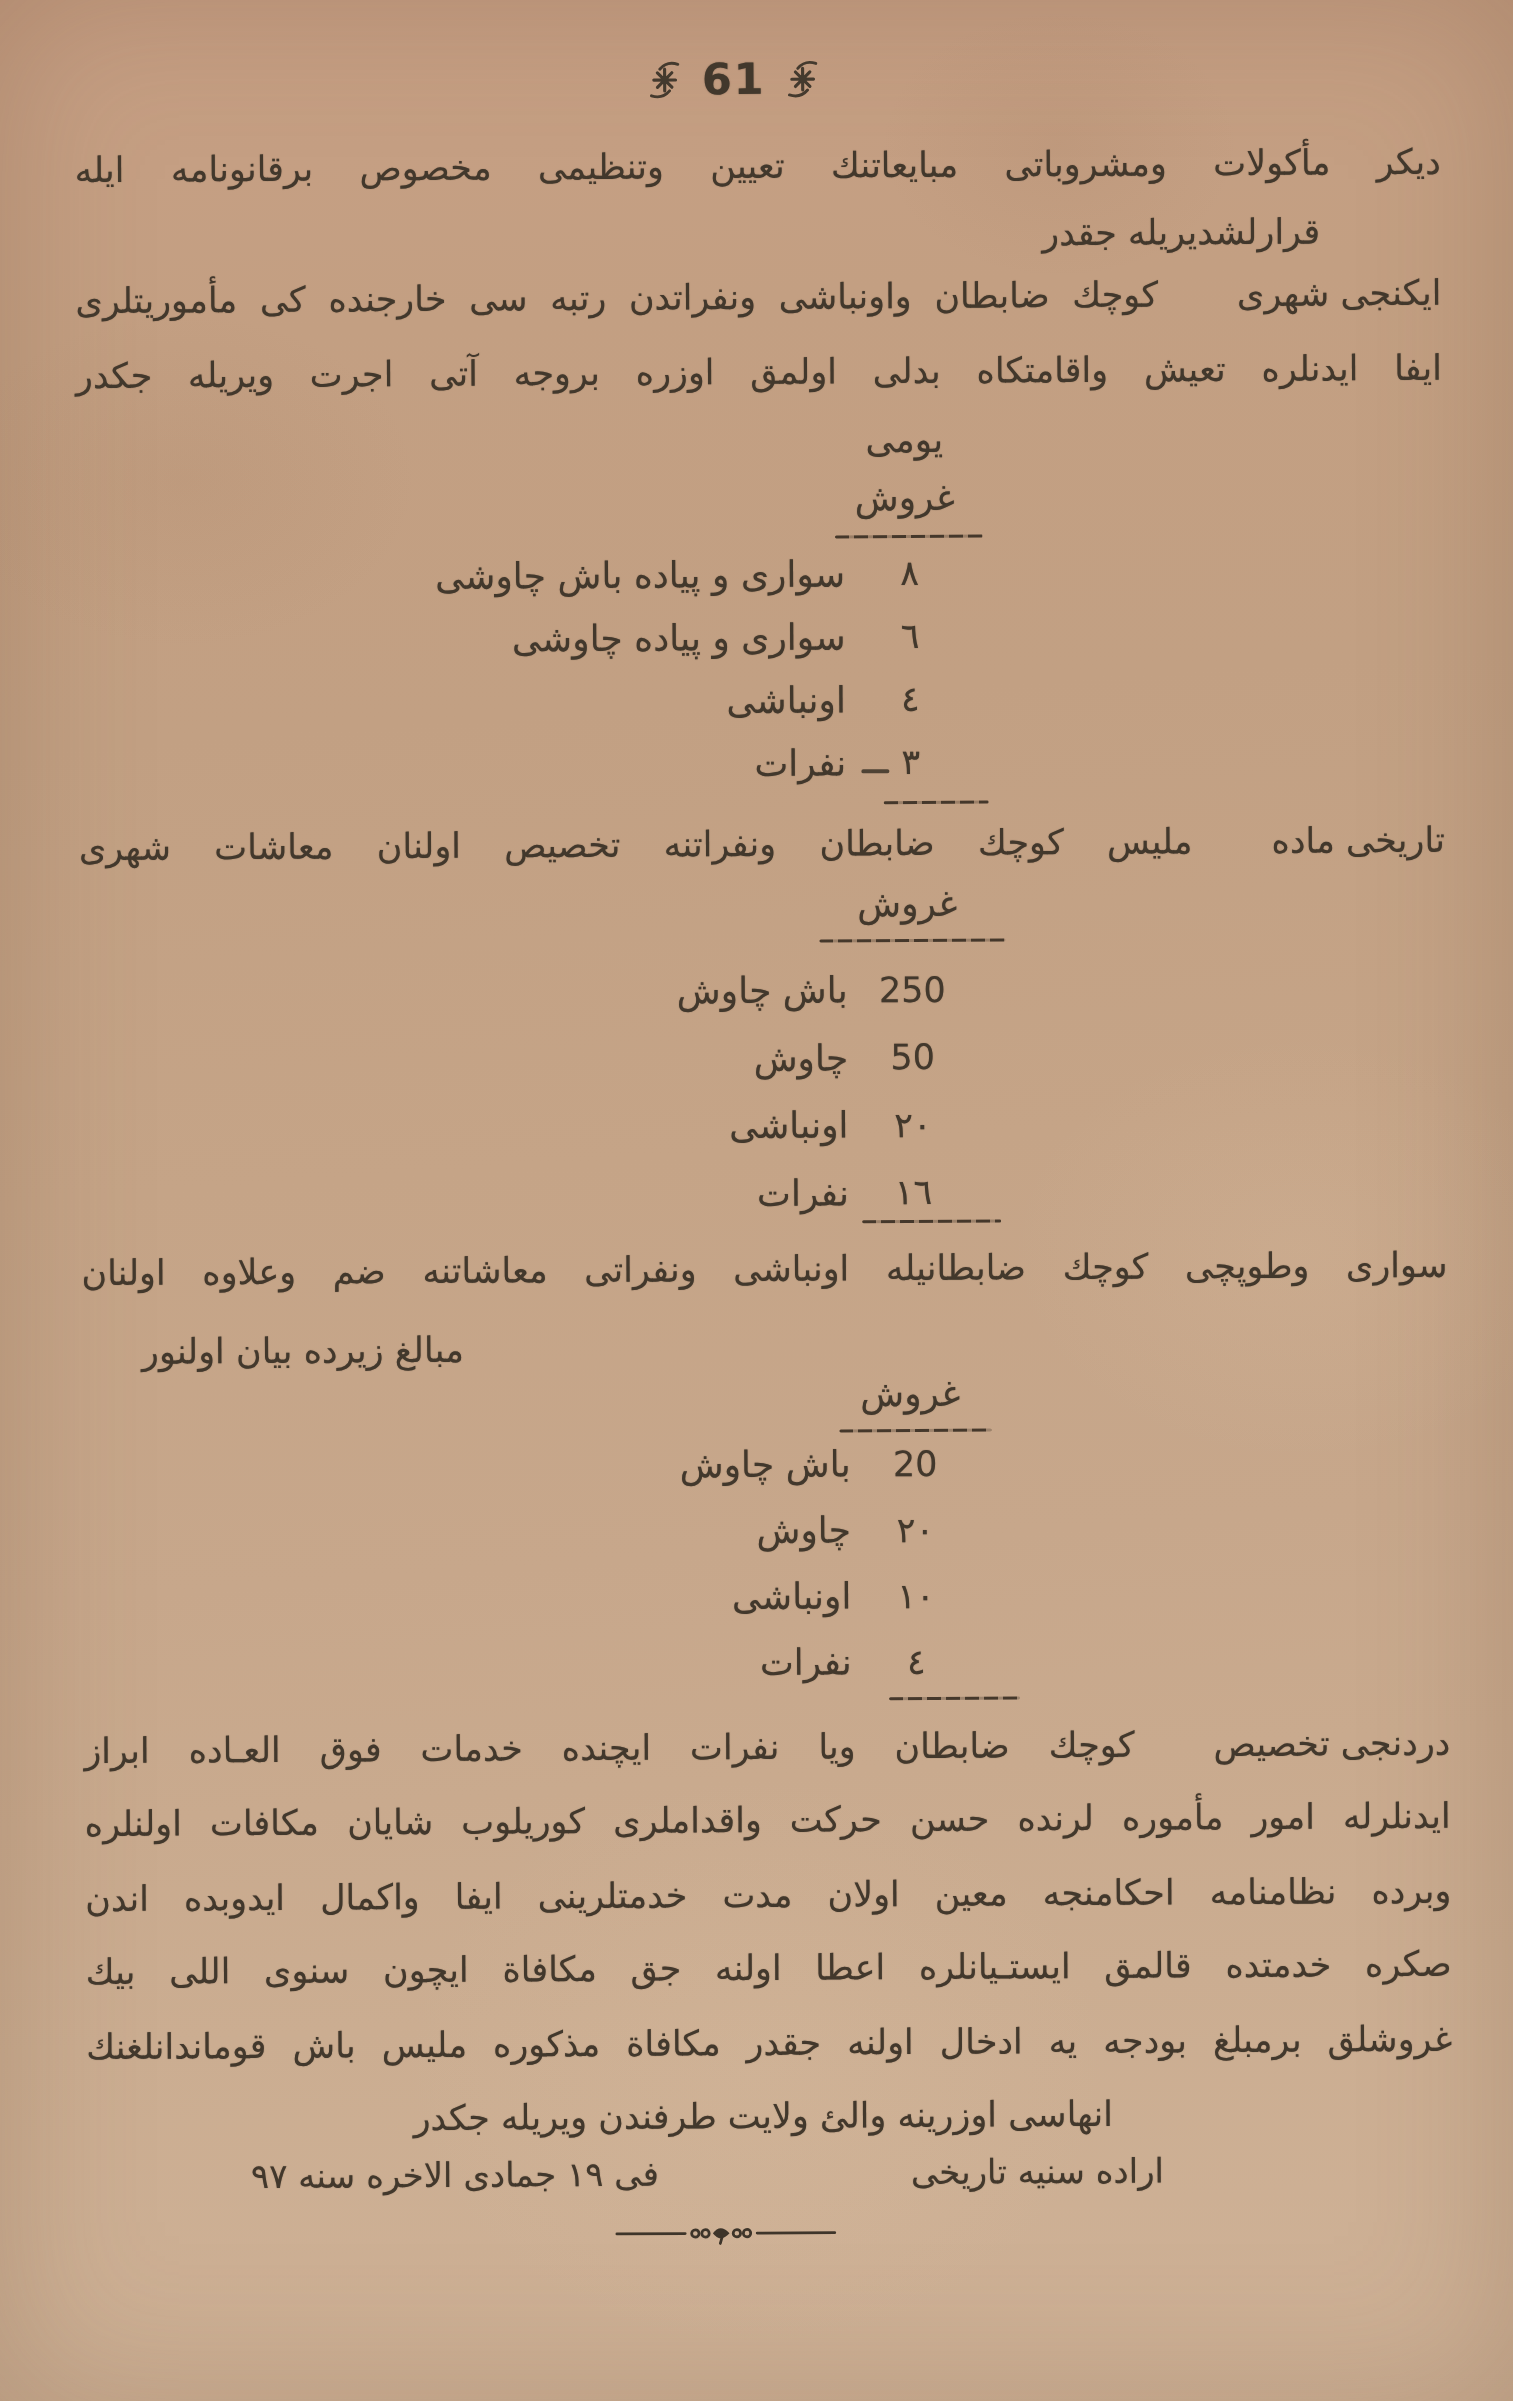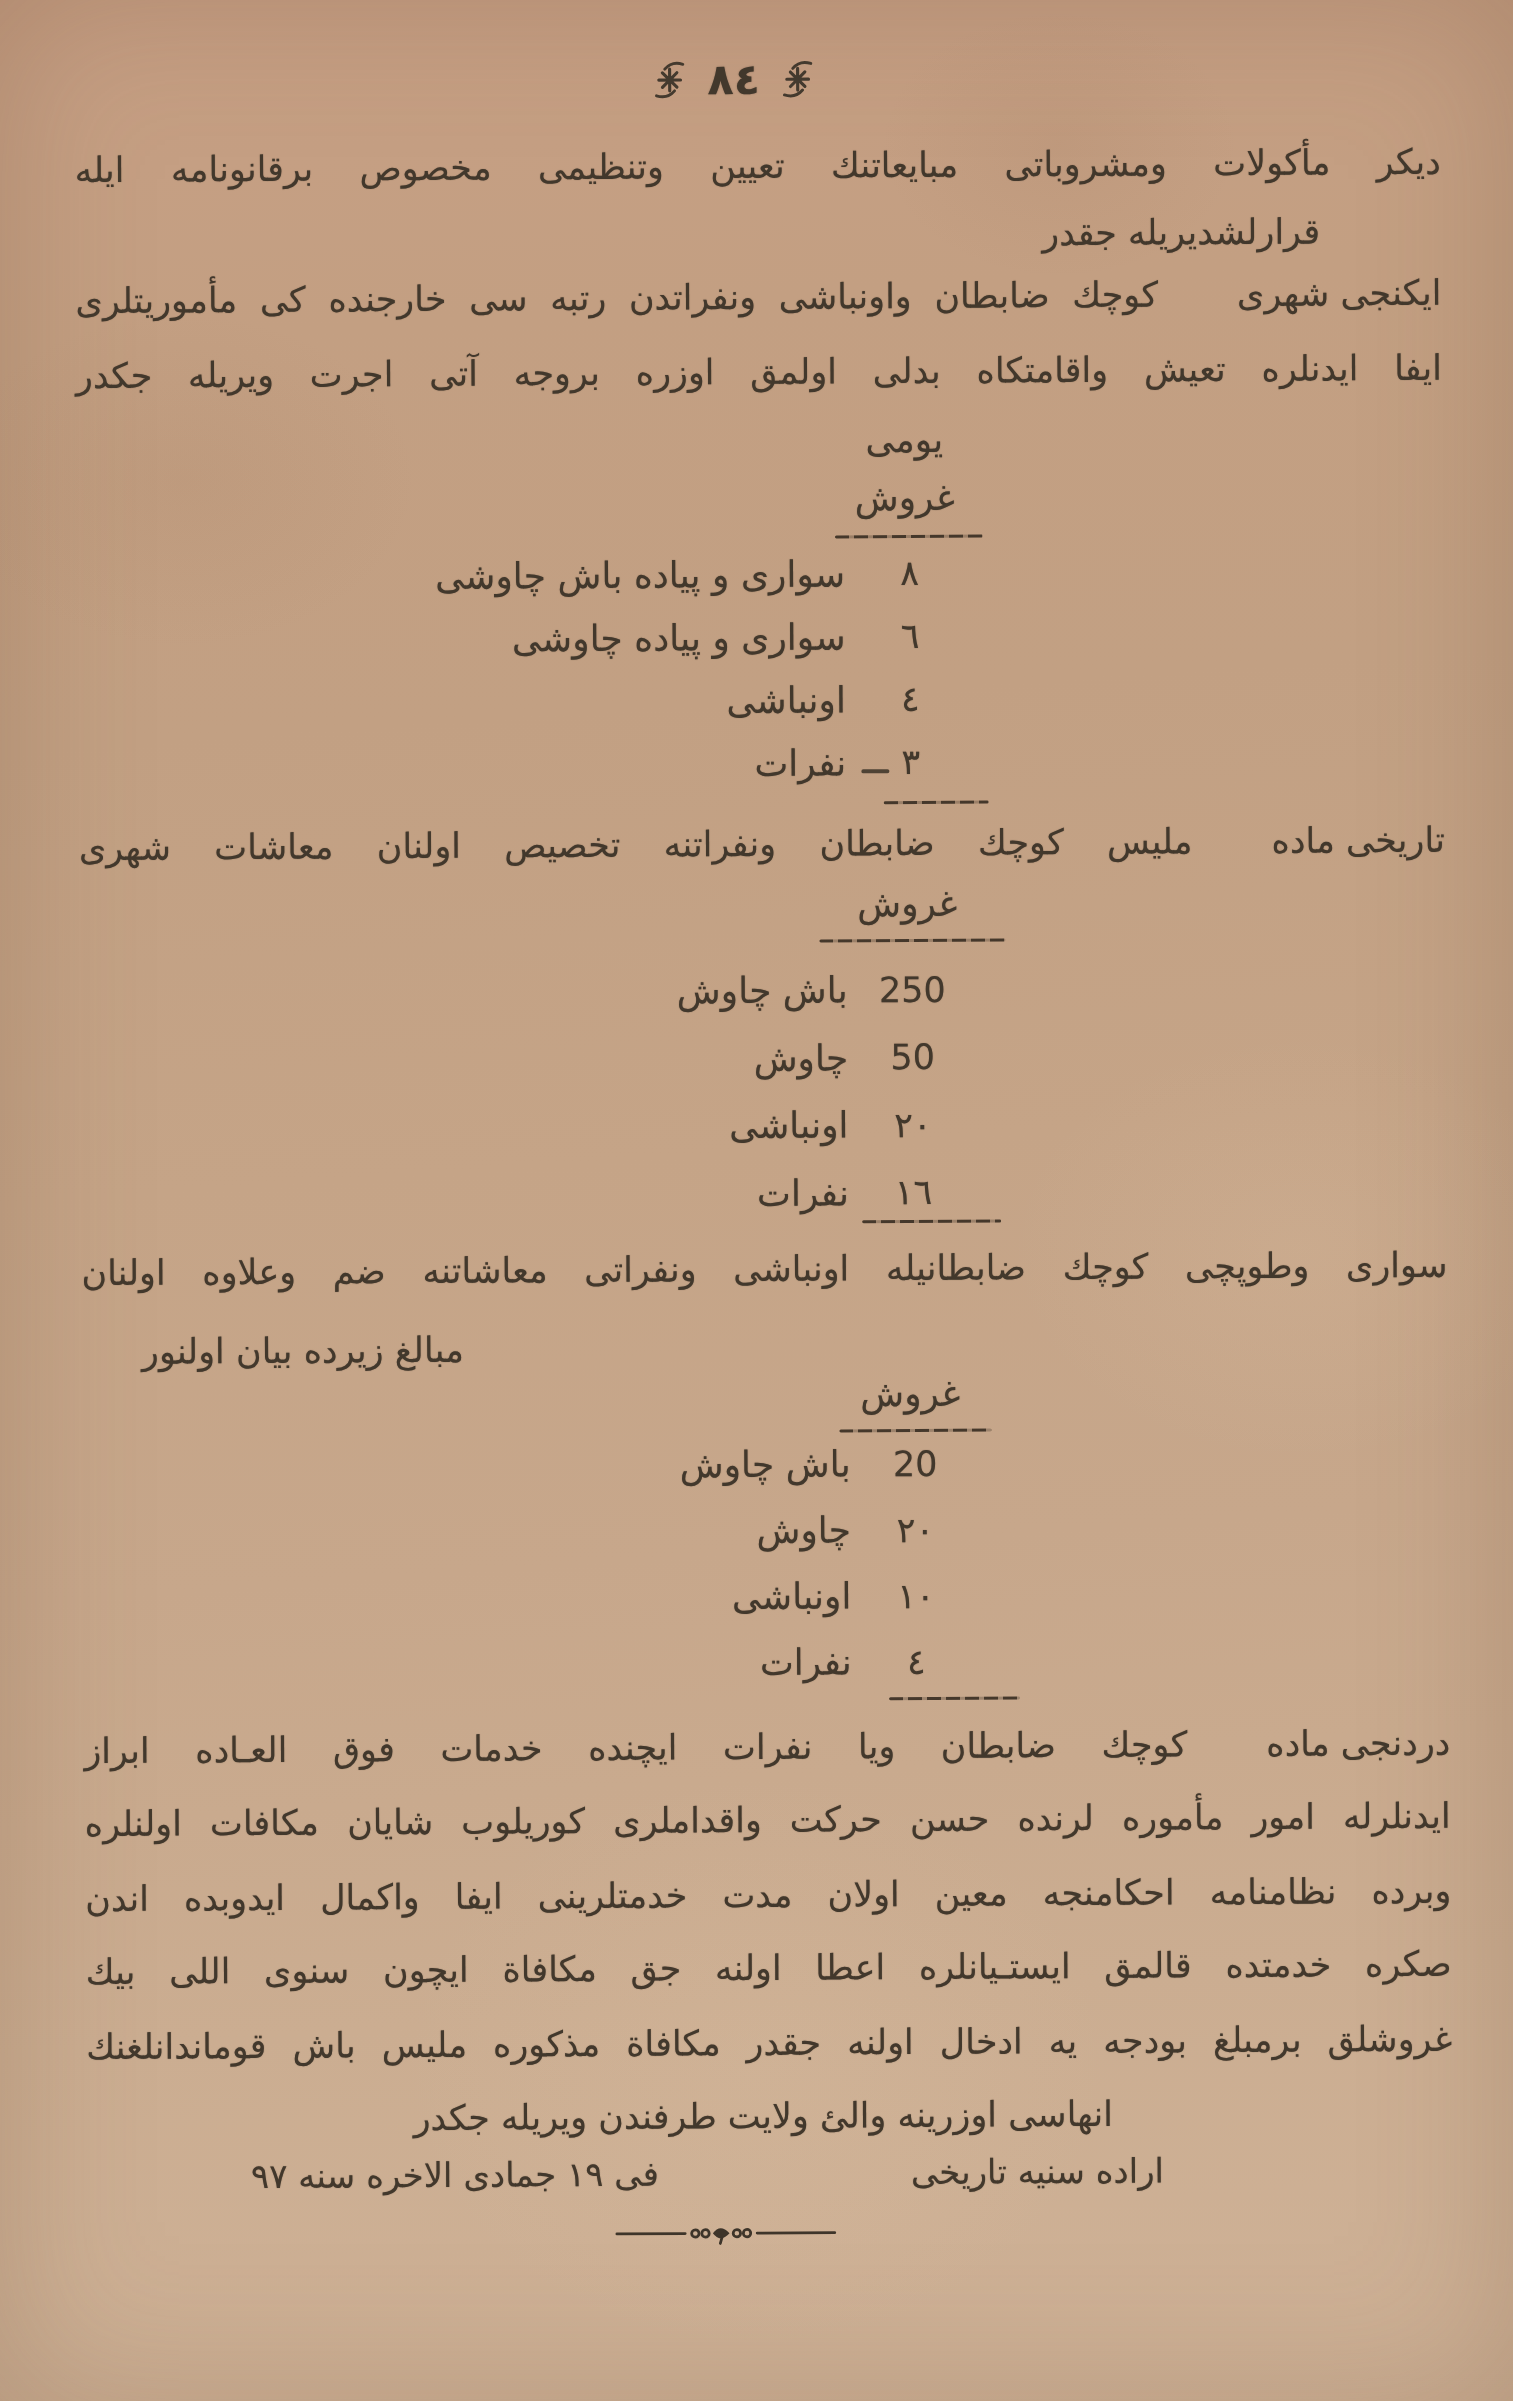--- a/index.html
+++ b/index.html
@@ -108,21 +108,21 @@
           </g>
           <g stroke="#443a2e" stroke-width="2.6" stroke-linecap="round">
             <line x1="17" y1="8" x2="17" y2="26"></line>
             <line x1="8" y1="17" x2="26" y2="17"></line>
             <line x1="11" y1="11" x2="23" y2="23"></line>
             <line x1="23" y1="11" x2="11" y2="23"></line>
           </g>
           <circle cx="17" cy="17" r="3.4" fill="#443a2e"></circle>
         </svg>
       </span>
-      <span class="pagenum ink">٨٤</span>
+      <span class="pagenum ink">61</span>
       <span class="flower flip">
         <svg width="41" height="41" viewBox="0 0 34 34">
           <g stroke="#443a2e" stroke-width="2.4" stroke-linecap="round" fill="none">
             <path d="M28 4 Q19 1 13 8"></path>
             <path d="M6 30 Q15 33 21 26"></path>
           </g>
           <g stroke="#443a2e" stroke-width="2.6" stroke-linecap="round">
             <line x1="17" y1="8" x2="17" y2="26"></line>
             <line x1="8" y1="17" x2="26" y2="17"></line>
             <line x1="11" y1="11" x2="23" y2="23"></line>
@@ -217,21 +217,21 @@
         <span class="lbl">اونباشى</span>
       </div>
       <div class="lrow">
         <span class="num">٤</span>
         <span class="lbl">نفرات</span>
       </div>
     </section>
     <div class="uline" style="top:1698px;left:886px;width:131px"></div>
 
     <div class="line hline" style="top:1722px">
-      <span class="art-heading">دردنجى ماده</span>
+      <span class="art-heading">دردنجى تخصيص</span>
       <span class="gap"></span>
       <span class="rest">كوچك ضابطان ويا نفرات ايچنده خدمات فوق العـاده ابراز</span>
     </div>
     <div class="line fill" style="top:1795px">ايدنلرله امور مأموره لرنده حسن حركت واقداملرى كوريلوب شايان مكافات اولنلره</div>
     <div class="line fill" style="top:1870px">وبرده نظامنامه احكامنجه معين اولان مدت خدمتلرينى ايفا واكمال ايدوبده اندن</div>
     <div class="line fill" style="top:1943px">صكره خدمتده قالمق ايستـيانلره اعطا اولنه جق مكافاة ايچون سنوى اللى بيك</div>
     <div class="line fill" style="top:2018px">غروشلق برمبلغ بودجه يه ادخال اولنه جقدر مكافاة مذكوره مليس باش قوماندانلغنك</div>
     <div class="shortline" style="top:2091px;left:408px">انهاسى اوزرينه والئ ولايت طرفندن ويريله جكدر</div>
 
     <div class="date-row">

